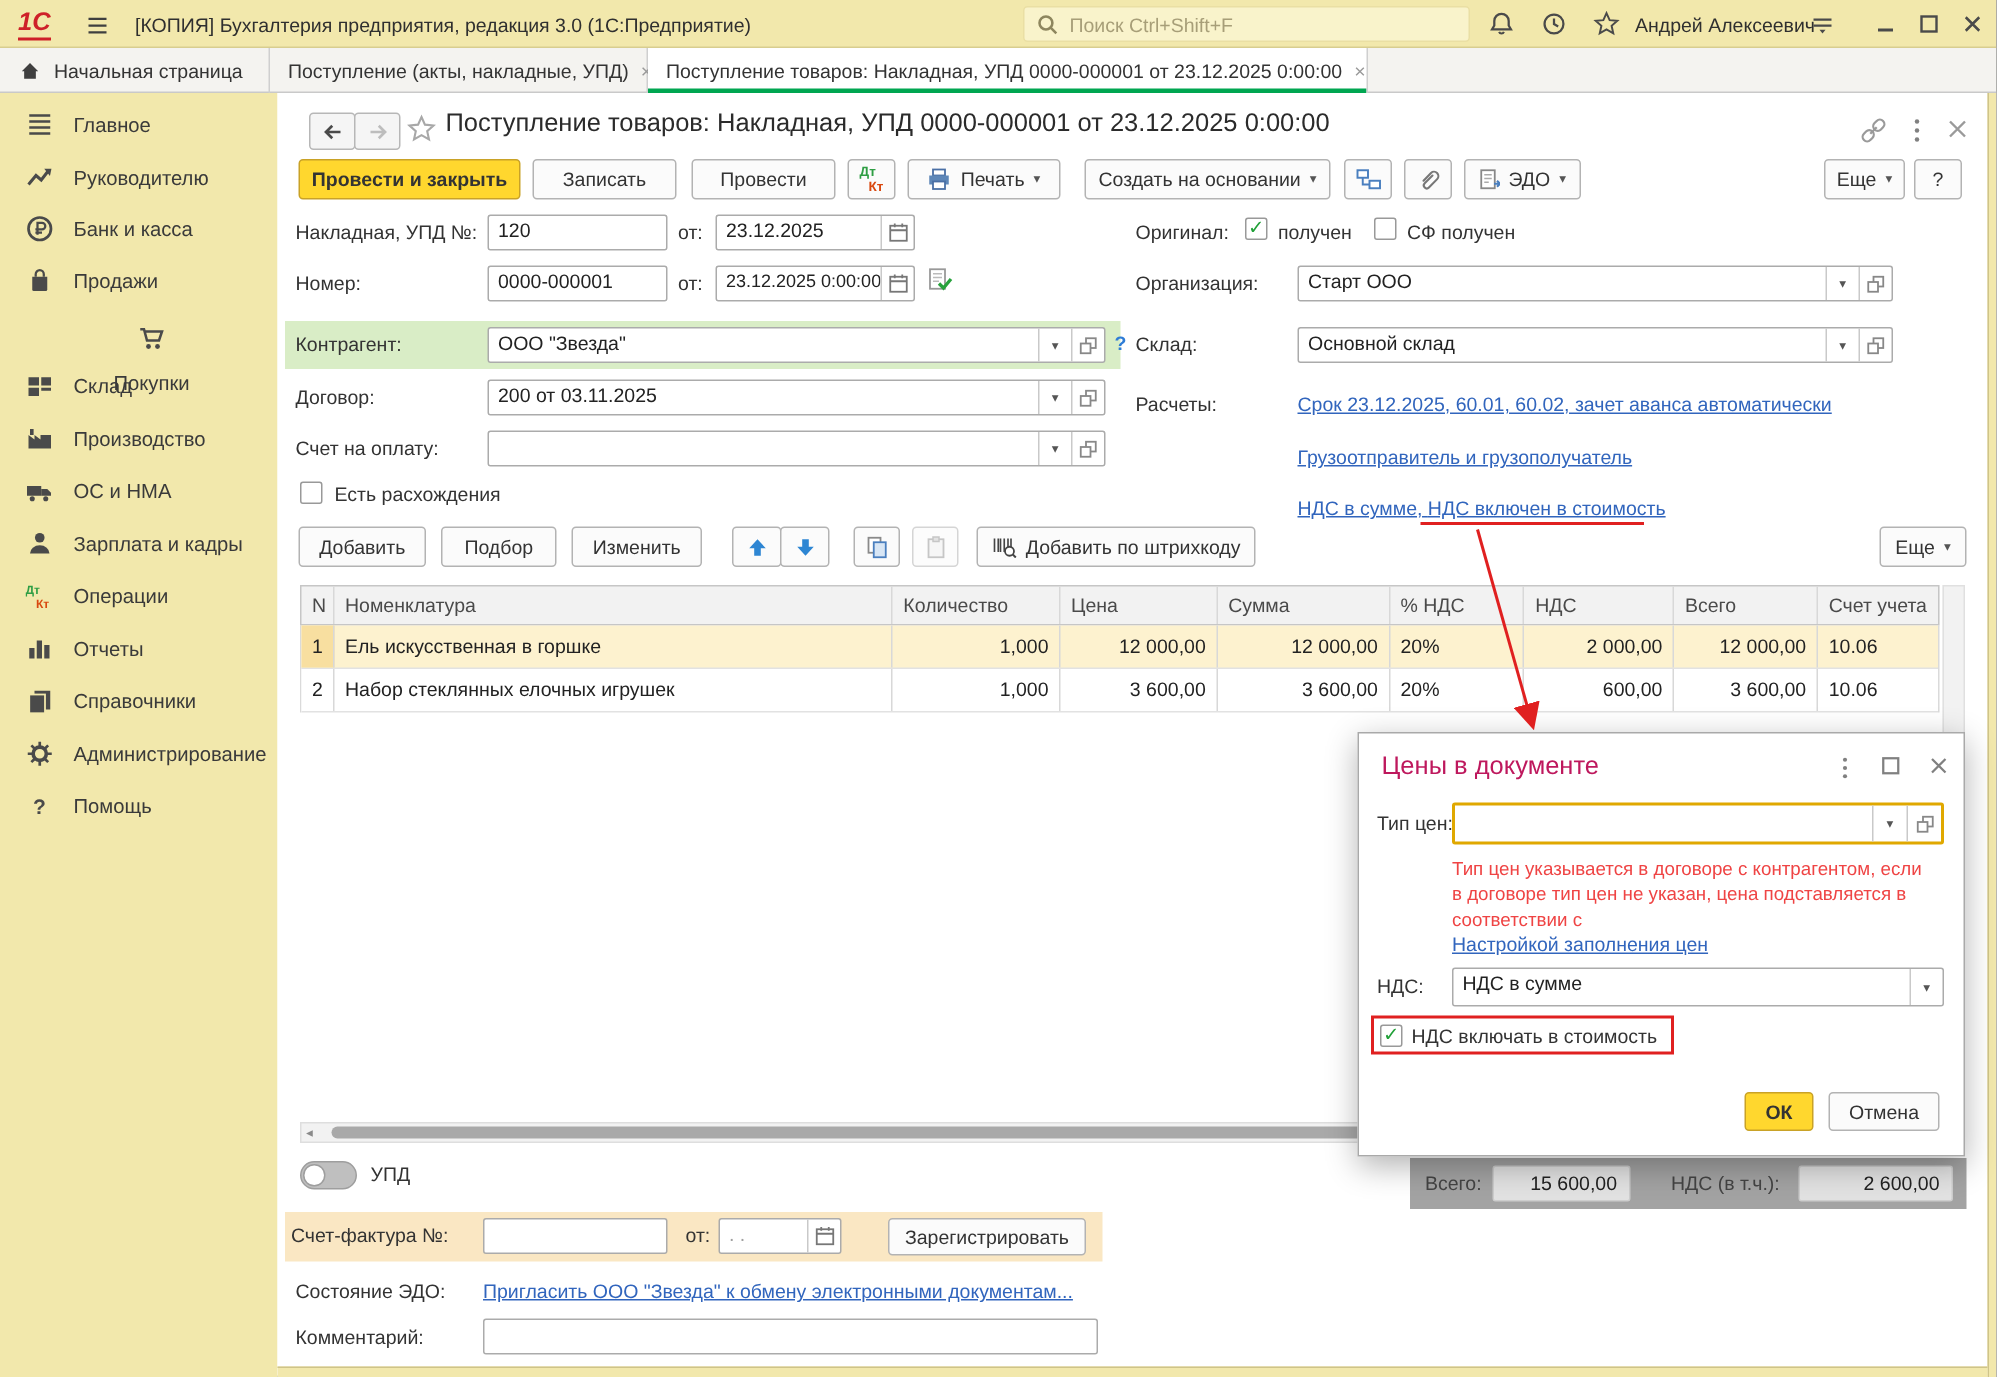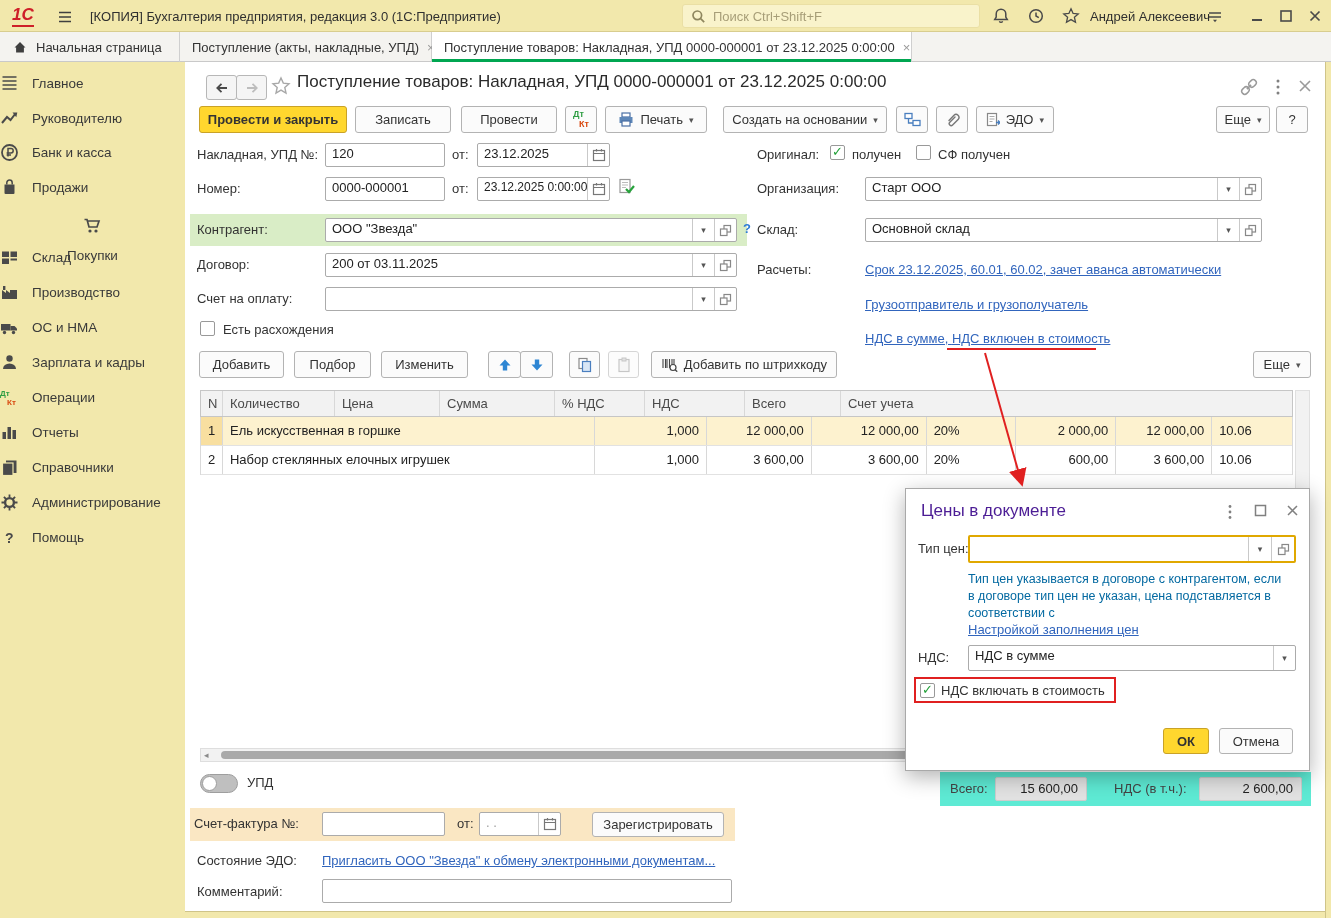--- a/index.html
+++ b/index.html
@@ -14,21 +14,21 @@
   .search{position:absolute;left:682px;top:4px;width:298px;height:24px;background:#F9F3CB;border:1px solid #EADFA4;border-radius:3px;display:flex;align-items:center;gap:7px;padding:0 8px;box-sizing:border-box;color:#A79E78;}
   .wicon{position:absolute;cursor:pointer;}
   .username{position:absolute;left:1090px;top:9px;font-size:13px;color:#2F2F2F;cursor:pointer;}
   
   .tabbar{position:absolute;left:0;top:32px;width:1331px;height:30px;background:#F4F3F0;border-bottom:1px solid #C9C9C9;box-sizing:border-box;}
   .tab{position:absolute;top:0;height:30px;display:flex;align-items:center;gap:8px;padding:0 12px;border-right:1px solid #CFCFCF;font-size:13px;color:#333;box-sizing:border-box;cursor:pointer;white-space:nowrap;}
   .tab.active{background:#FFF;box-shadow:inset 0 -3px 0 #00A651;}
   .tab .x{color:#9A9A9A;font-size:13px;}
   
   .sidebar{position:absolute;left:0;top:62px;width:185px;height:856px;background:#F2E8AC;}
-  .sbitem{position:absolute;left:0;width:185px;height:28px;display:flex;align-items:center;gap:13px;box-sizing:border-box;font-size:13.5px;color:#3A3A3A;cursor:pointer;}
+  .sbitem{position:absolute;left:0;width:185px;height:28px;display:flex;align-items:center;gap:13px;padding-left:17px;box-sizing:border-box;font-size:13.5px;color:#3A3A3A;cursor:pointer;}
   .sbitem svg{flex:none;}
   
   .main{position:absolute;left:185px;top:62px;width:1146px;height:856px;background:#FFF;overflow:hidden;}
   .estrip-r{position:absolute;left:1325px;top:62px;width:6px;height:856px;background:#F2E8AC;border-left:1px solid #CFC489;box-sizing:border-box;}
   .estrip-b{position:absolute;left:185px;top:911px;width:1140px;height:7px;background:#F2E8AC;border-top:1px solid #CFC489;box-sizing:border-box;}
   .doctitle{position:absolute;left:112px;top:10px;font-size:17px;color:#2B2B2B;white-space:nowrap;}
   .lbl{position:absolute;font-size:13px;color:#333;white-space:nowrap;}
   .lnk{position:absolute;font-size:13px;color:#3165BD;text-decoration:underline;white-space:nowrap;cursor:pointer;}
   .btn{position:absolute;display:flex;align-items:center;justify-content:center;gap:6px;background:#FBFBFB;border:1px solid #B3B3B3;border-radius:3px;font-size:13px;color:#333;height:27px;box-sizing:border-box;padding:0 9px;white-space:nowrap;cursor:pointer;}
   .btn.yellow{background:#FFD72E;border-color:#C9A227;font-weight:bold;}
@@ -52,33 +52,33 @@
   .tc{box-sizing:border-box;padding:0 7px;border-right:1px solid #D8D8D8;line-height:27px;font-size:13px;color:#222;overflow:hidden;white-space:nowrap;}
   .tc:last-child{border-right:none;}
   .num{text-align:right;}
   .c0{width:22px;}.c1{width:373px;}.c2{width:112px;}.c3{width:105px;}.c4{width:115px;}
   .c5{width:90px;}.c6{width:100px;}.c7{width:96px;}.c8{width:80px;}
   
   .vscroll{position:absolute;left:1110px;top:328px;width:15px;height:359px;background:#F2F2F2;border:1px solid #E0E0E0;box-sizing:border-box;}
   .hscroll{position:absolute;left:15px;top:686px;width:1093px;height:14px;background:#F2F2F2;border:1px solid #DEDEDE;box-sizing:border-box;}
   .hthumb{position:absolute;left:20px;top:2px;width:985px;height:8px;background:#A9A9A9;border-radius:4px;cursor:pointer;}
   
-  .totals{position:absolute;left:755px;top:710px;width:371px;height:34px;background:#5eead4;}
+  .totals{position:absolute;left:755px;top:710px;width:371px;height:34px;background:#a3a3a3;}
   .tbox{position:absolute;top:5px;height:24px;background:#E2E2E2;border:1px solid #CDCDCD;border-radius:2px;text-align:right;padding:0 8px;line-height:22px;font-size:13px;box-sizing:border-box;color:#222;}
   
   .toggle{position:absolute;left:15px;top:712px;width:38px;height:19px;border-radius:10px;background:#BFBFBF;border:1px solid #9E9E9E;box-sizing:border-box;cursor:pointer;}
   .knob{position:absolute;left:1px;top:1px;width:15px;height:15px;border-radius:50%;background:#FFF;border:1px solid #9E9E9E;box-sizing:border-box;}
   .sfband{position:absolute;left:5px;top:746px;width:545px;height:33px;background:#FAE7C3;}
   
   .popup{position:absolute;left:720px;top:426px;width:405px;height:283px;background:#FFF;border:1px solid #A9A9A9;box-shadow:0 6px 20px rgba(0,0,0,.30);z-index:10;box-sizing:border-box;}
-  .popup .title{position:absolute;left:15px;top:12px;font-size:17px;color:#4c1d95;white-space:nowrap;}
+  .popup .title{position:absolute;left:15px;top:12px;font-size:17px;color:#be185d;white-space:nowrap;}
   .ycombo{position:absolute;display:flex;border:2px solid #E0A800;border-radius:2px;background:#FFF;height:28px;box-sizing:border-box;font-size:13px;}
   .ycombo .val{flex:1;padding:3px 6px;}
   .ycombo .seg{width:22px;flex:none;display:flex;align-items:center;justify-content:center;border-left:1px solid #C9C9C9;color:#555;cursor:pointer;}
-  .hint{position:absolute;left:62px;top:82px;width:322px;font-size:12.5px;line-height:17px;color:#0369a1;}
+  .hint{position:absolute;left:62px;top:82px;width:322px;font-size:12.5px;line-height:17px;color:#ef4444;}
   .redbox{position:absolute;left:8px;top:188px;width:202px;height:26px;border:2px solid #E02020;display:flex;align-items:center;gap:6px;padding-left:4px;box-sizing:border-box;}
   
   .redline{position:absolute;left:762px;top:286px;width:149px;height:2px;background:#E02020;z-index:11;}
   .annot{position:absolute;left:0;top:0;z-index:11;pointer-events:none;}
   .navbtn{position:absolute;width:31px;height:25px;background:#F5F5F5;border:1px solid #B7B7B7;border-radius:3px;display:flex;align-items:center;justify-content:center;box-sizing:border-box;cursor:pointer;}
   .dtkt{display:flex;flex-direction:column;align-items:flex-start;font-size:9px;font-weight:bold;line-height:1.1;}
   .dtkt .dt{color:#2F9E44;}
   .dtkt .kt{color:#D9480F;margin-left:6px;}
 </style>
 </head>
@@ -501,20 +501,21 @@
       <span>Добавить по штрихкоду</span>
     </div>
     <div class="btn" style="left:1068px;top:289px;width:58px;">
       <span>Еще</span>
         <span class="car">▾</span>
     </div>
 
     <div class="tbl">
       <div class="thr">
         <div class="tc c0">N</div>
+        <div class="tc c1">Номенклатура</div>
         <div class="tc c2">Количество</div>
         <div class="tc c3">Цена</div>
         <div class="tc c4">Сумма</div>
         <div class="tc c5">% НДС</div>
         <div class="tc c6">НДС</div>
         <div class="tc c7">Всего</div>
         <div class="tc c8">Счет учета</div>
       </div>
       <div class="trows">
         <div class="tr sel">

